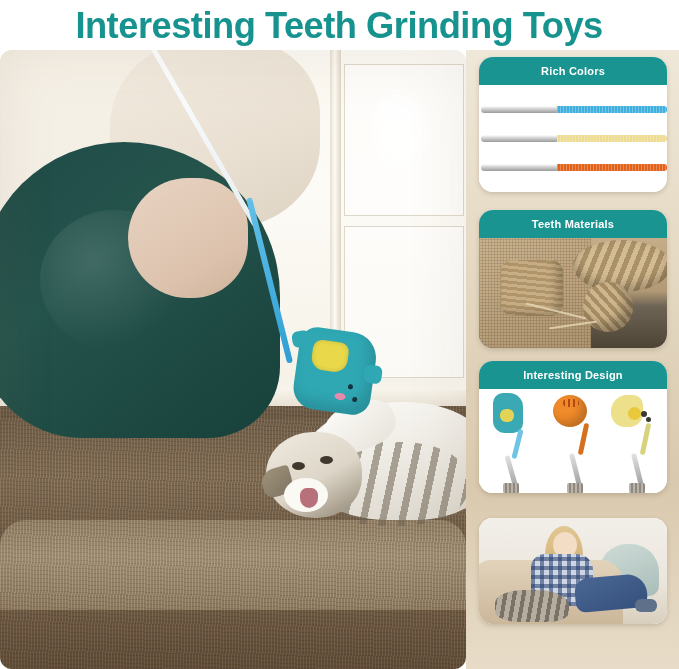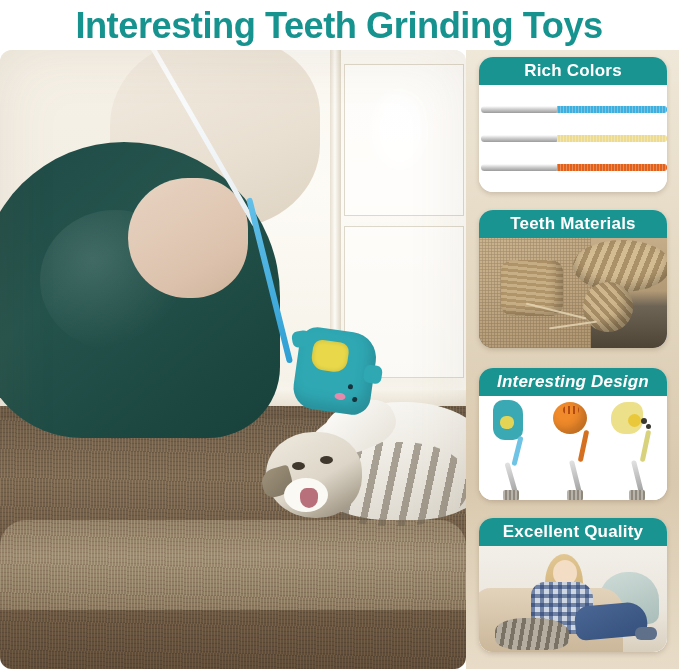--- a/index.html
+++ b/index.html
@@ -208,21 +208,21 @@
     position:absolute; left:13px; width:188px;
     border-radius:14px; overflow:hidden;
     background:#ffffff;
     box-shadow:0 2px 5px rgba(90,70,45,.22);
   }
   .card-head{
     height:28px; background:#1a9490;
     display:flex; align-items:center; justify-content:center;
   }
   .card-title{
-    color:#ffffff; font-weight:bold; font-size:17px;
+    color:#ffffff; font-weight:bold; font-size:11px;
     letter-spacing:.2px; white-space:nowrap;
     font-family:"Liberation Sans", sans-serif;
   }
   .card-body{ position:relative; width:188px; background:#fff; overflow:hidden; }
 
   
   .rod-row{ position:relative; height:10px; margin:11px 0 0 0; }
   .rod-handle{
     position:absolute; left:2px; top:2px; width:78px; height:7px;
     border-radius:4px;
@@ -424,21 +424,21 @@
         <div class="burlap"></div>
         <div class="rope-coil"></div>
         <div class="spool"></div>
         <div class="ball"></div>
         <div class="strand" style="left:46px;top:72px;width:62px;transform:rotate(14deg);"></div>
         <div class="strand" style="left:70px;top:86px;width:48px;transform:rotate(-8deg);"></div>
       </div>
     </div>
   </div>
 
-  <div class="card" style="top:318px;font-style:italic;">
+  <div class="card" style="top:311px;">
     <div class="card-head">
       <span class="card-title">Interesting Design</span>
     </div>
     <div class="card-body">
       <div class="design-scene">
 
         <div class="toy-unit" style="left:12px;width:56px;height:98px;">
           <div class="toy-head" style="left:2px;top:0;width:30px;height:40px;background:#3BA9B4;border-radius:10px 14px 10px 12px;"></div>
           <div class="toy-head" style="left:9px;top:16px;width:14px;height:13px;background:#E3D455;border-radius:6px;"></div>
           <div class="toy-wire" style="left:24px;top:36px;height:30px;background:#6FC3E4;transform:rotate(14deg);"></div>
@@ -462,23 +462,20 @@
           <div class="toy-wire" style="left:32px;top:30px;height:32px;background:#D9D27C;transform:rotate(12deg);"></div>
           <div class="toy-grip" style="left:24px;top:60px;transform:rotate(-14deg);"></div>
           <div class="toy-tassel" style="left:18px;top:90px;"></div>
         </div>
 
       </div>
     </div>
   </div>
 
   <div class="card" style="top:468px;">
-    <div class="card-head">
-      <span class="card-title">Excellent Quality</span>
-    </div>
     <div class="card-body">
       <div class="life-scene">
         <div class="life-chair"></div>
         <div class="life-chair-leg"></div>
         <div class="life-sofa"></div>
         <div class="life-hair"></div>
         <div class="life-face"></div>
         <div class="life-shirt"></div>
         <div class="life-jeans"></div>
         <div class="life-shoe"></div>

